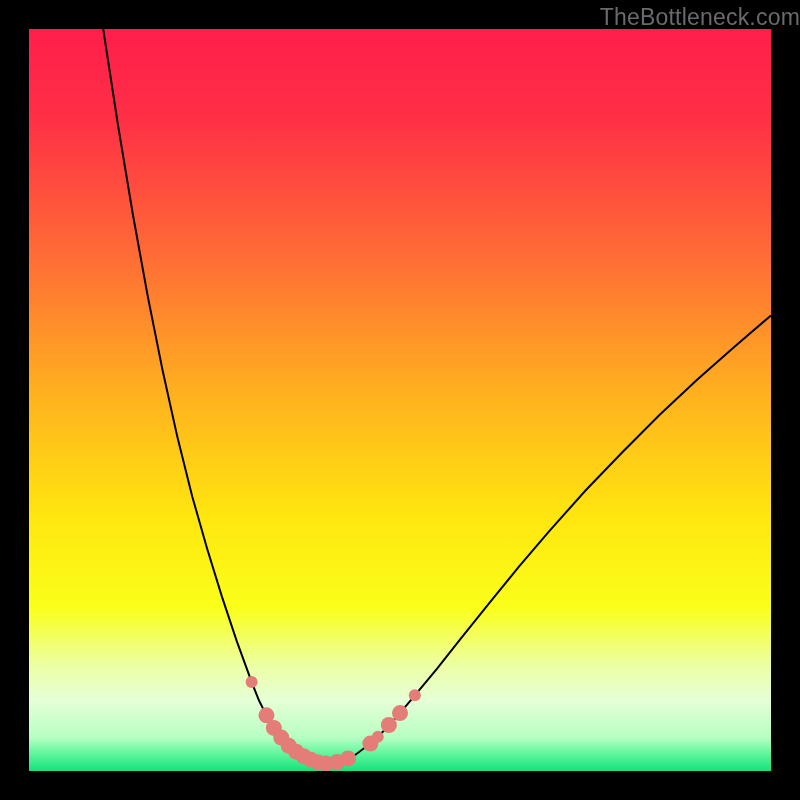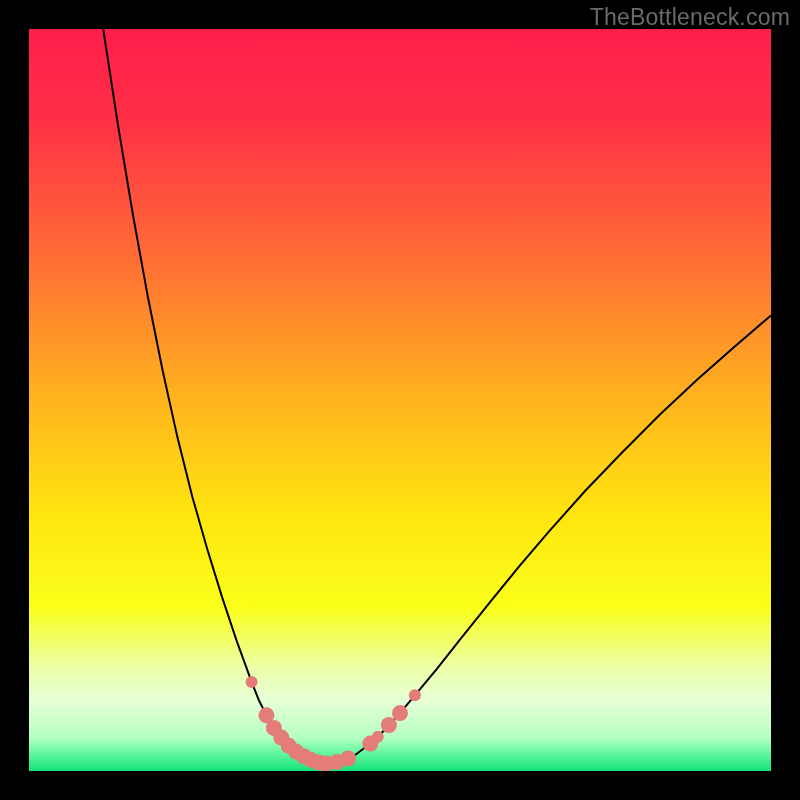--- a/index.html
+++ b/index.html
@@ -22,21 +22,21 @@
   .plot-area {
     position: absolute;
     left: 0;
     top: 0;
     width: 742px;
     height: 742px;
   }
   .watermark {
     position: absolute;
     top: 4px;
-    right: 10px;
+    right: 0;
     color: #6a6a6a;
     font-size: 23px;
     font-weight: 500;
     letter-spacing: 0.2px;
     user-select: none;
   }
 </style>
 </head>
 <body>
 

